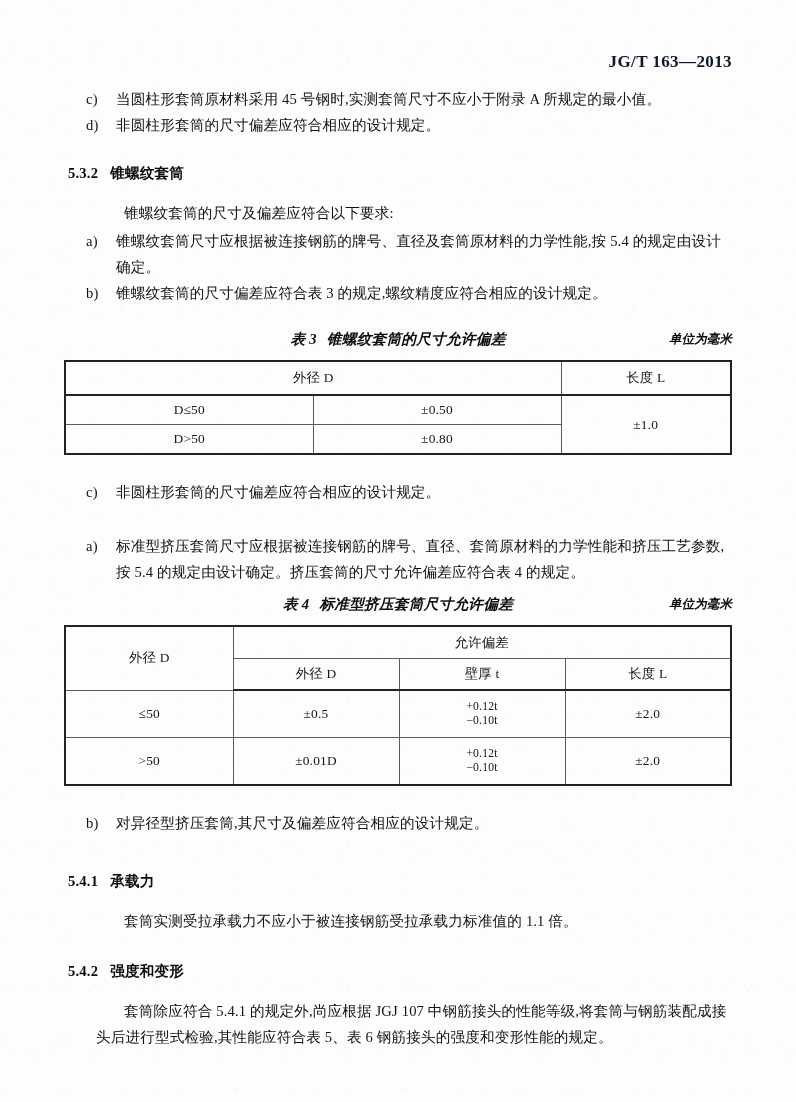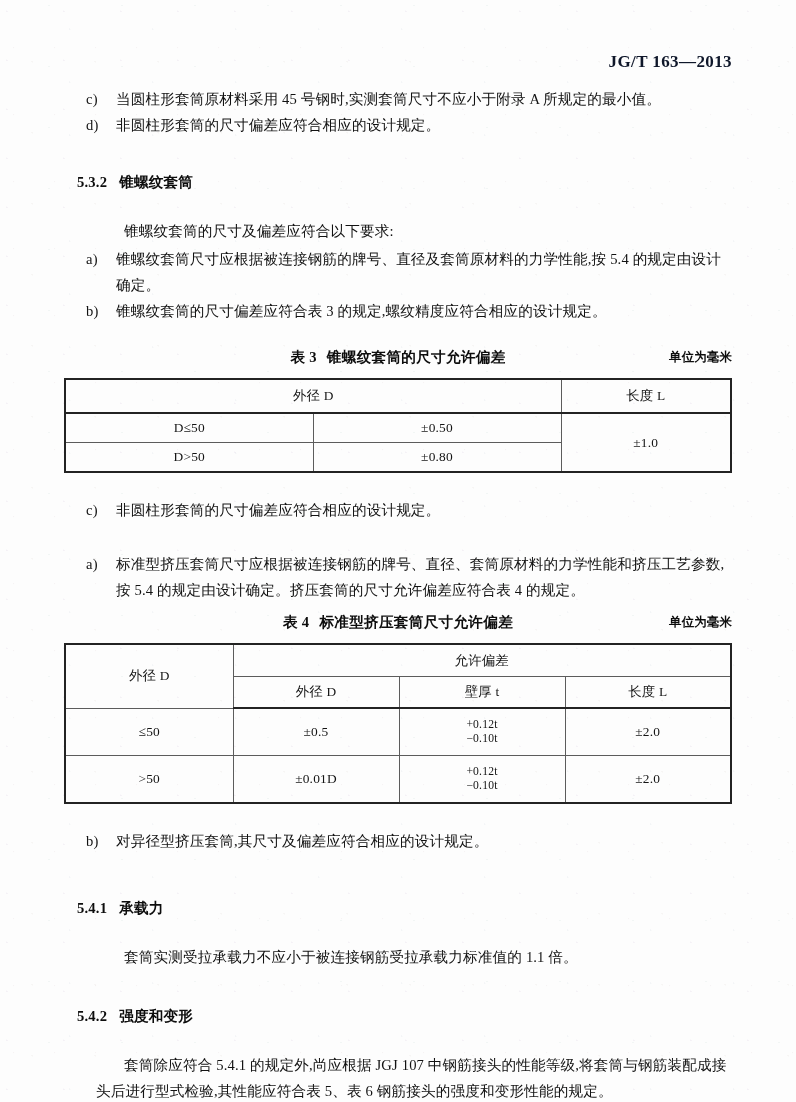--- a/index.html
+++ b/index.html
@@ -89,41 +89,42 @@
   .list-item .txt {
     flex: 1 1 auto;
   }
 
   
   .clause {
     font-size: 14.6px;
     font-weight: bold;
     line-height: 26px;
     color: #0d0d0d;
-    margin: 13px;
+    margin: 4px;
     letter-spacing: .2px;
   }
   .clause .num {
     font-family: "Liberation Serif", serif;
     margin-right: 12px;
   }
 
   .gap-s { height: 10px; }
   .gap-m { height: 18px; }
   .gap-l { height: 24px; }
 
   
   .table-block { margin: 0; }
   .table-caption {
     text-align: center;
     font-size: 14.6px;
     font-weight: bold;
     letter-spacing: .3px;
     color: #0d0d0d;
     position: relative;
+    font-style: italic;
   }
   .table-caption .cap-num { margin-right: 10px; font-family:"Liberation Serif",serif; }
   .unit-note {
     position: absolute;
     right: 0;
     top: 1px;
     font-size: 12.4px;
     font-weight: bold;
     letter-spacing: .2px;
   }

